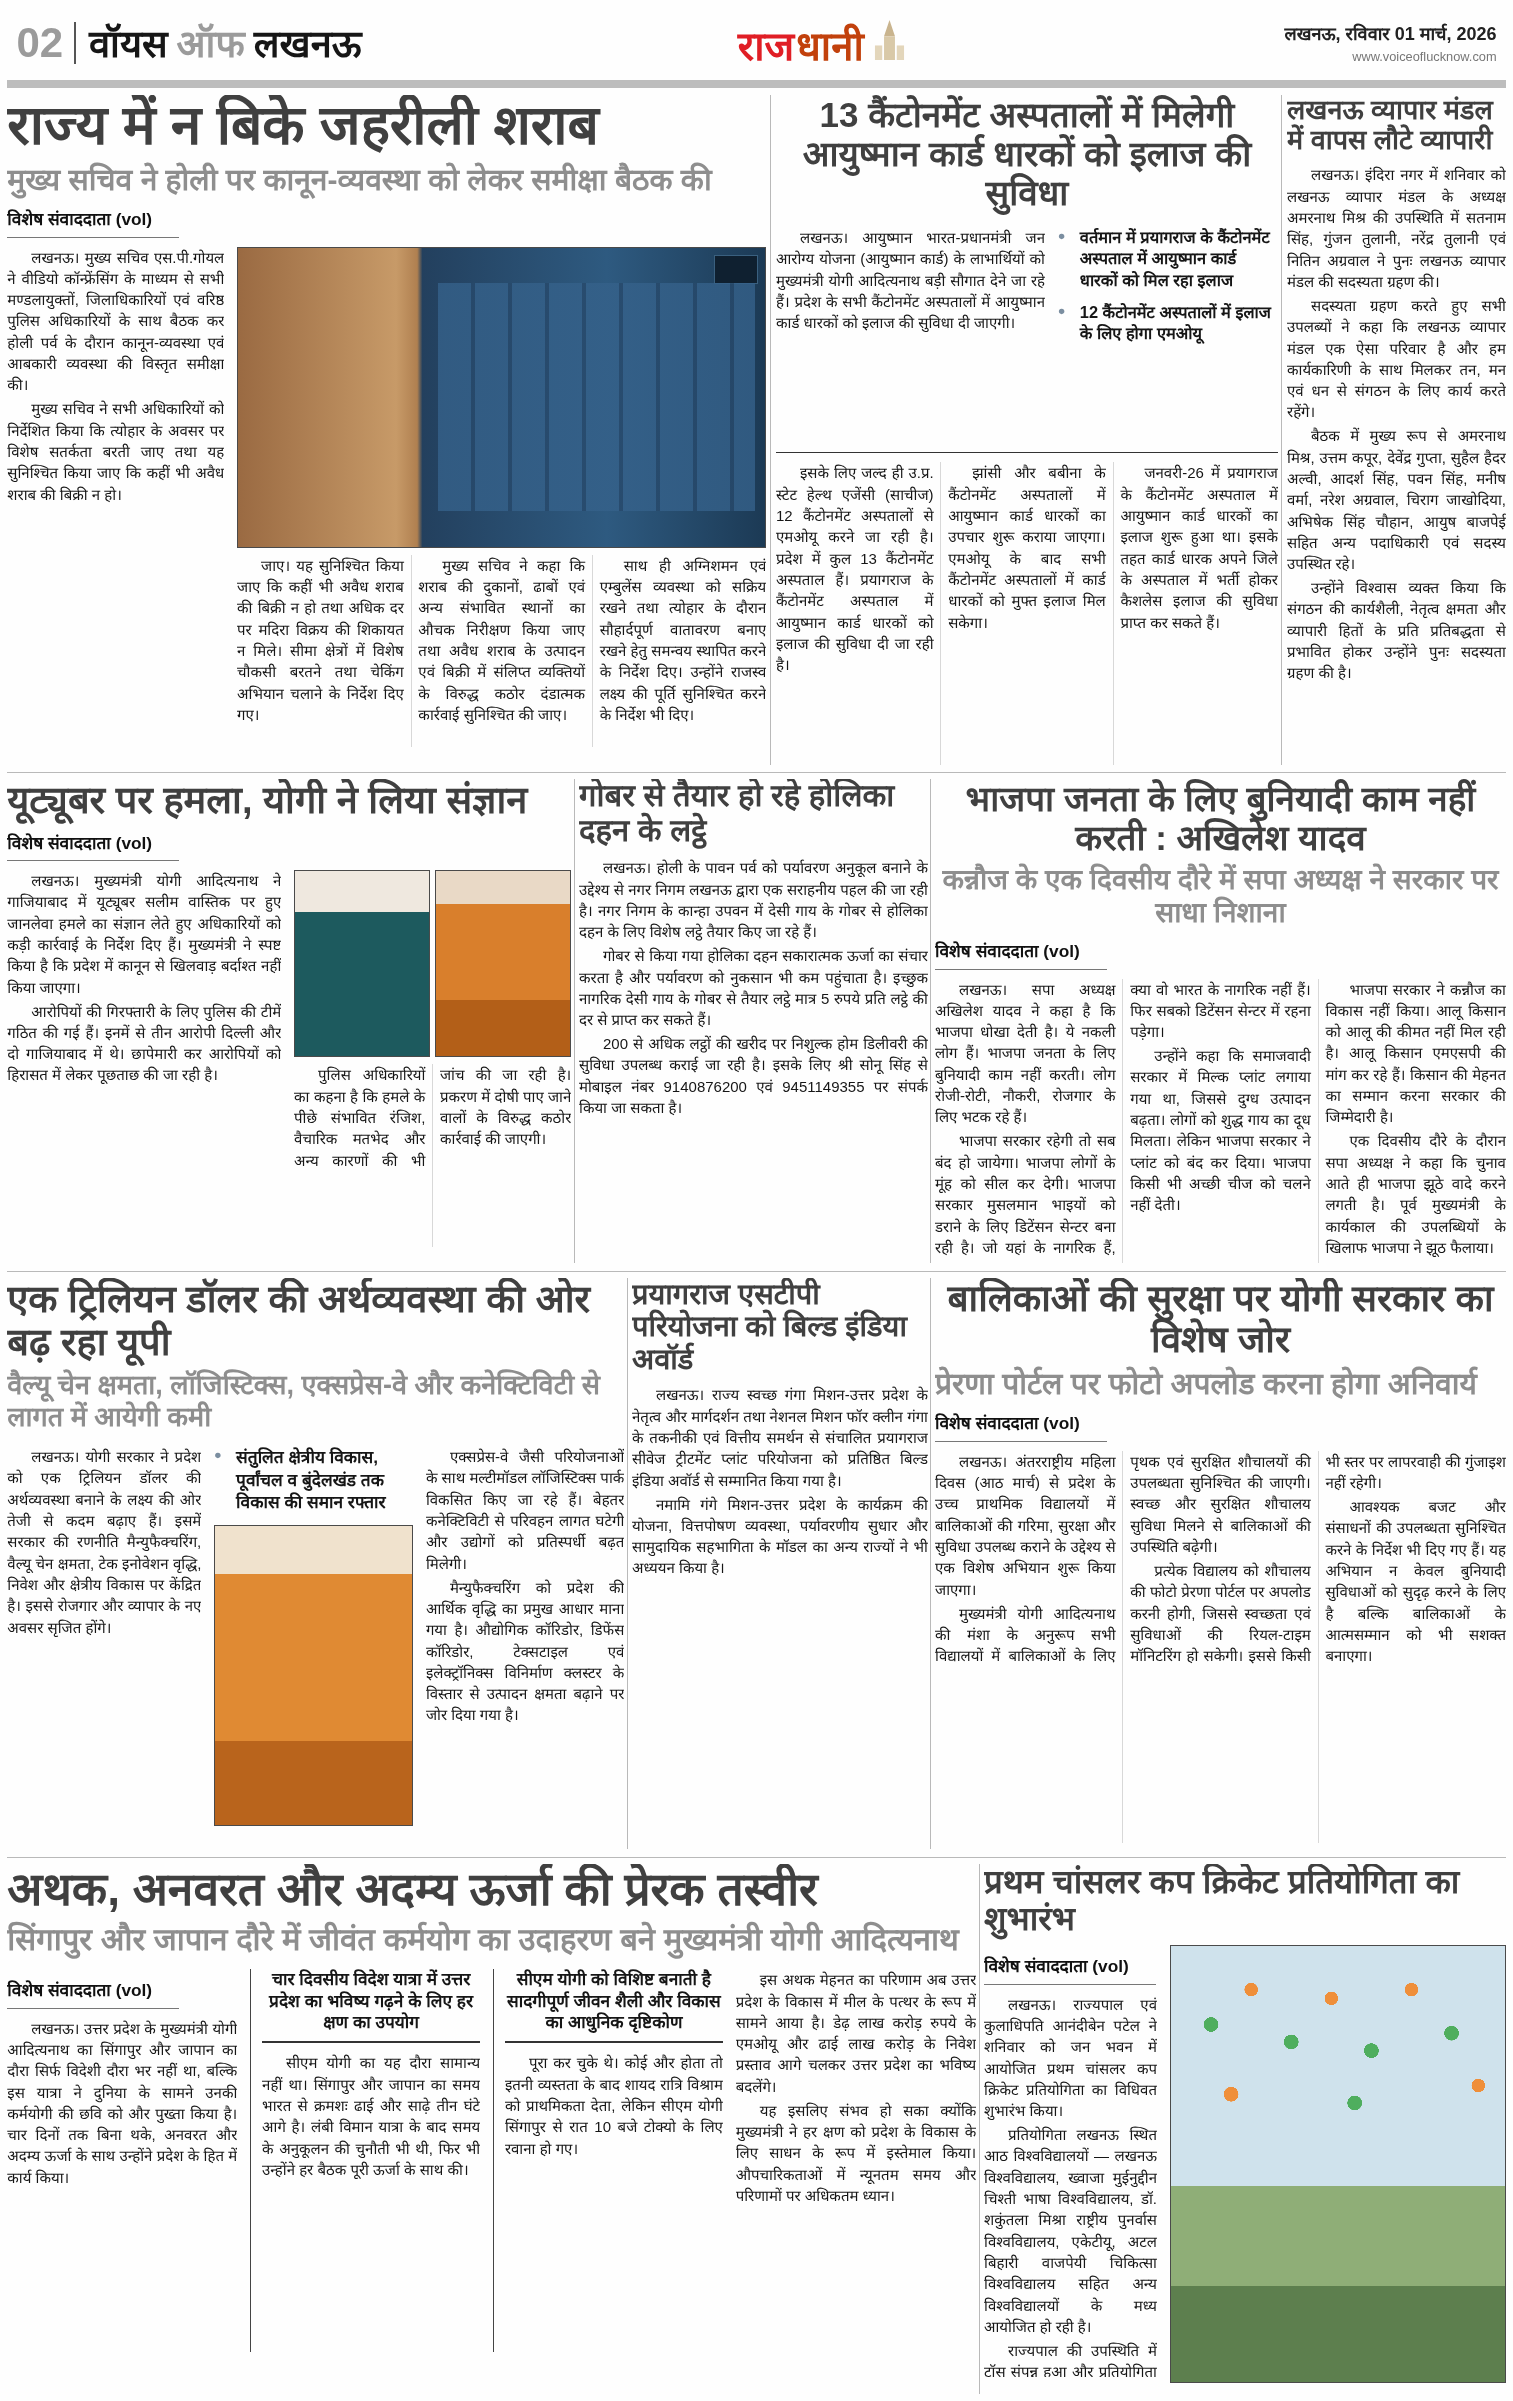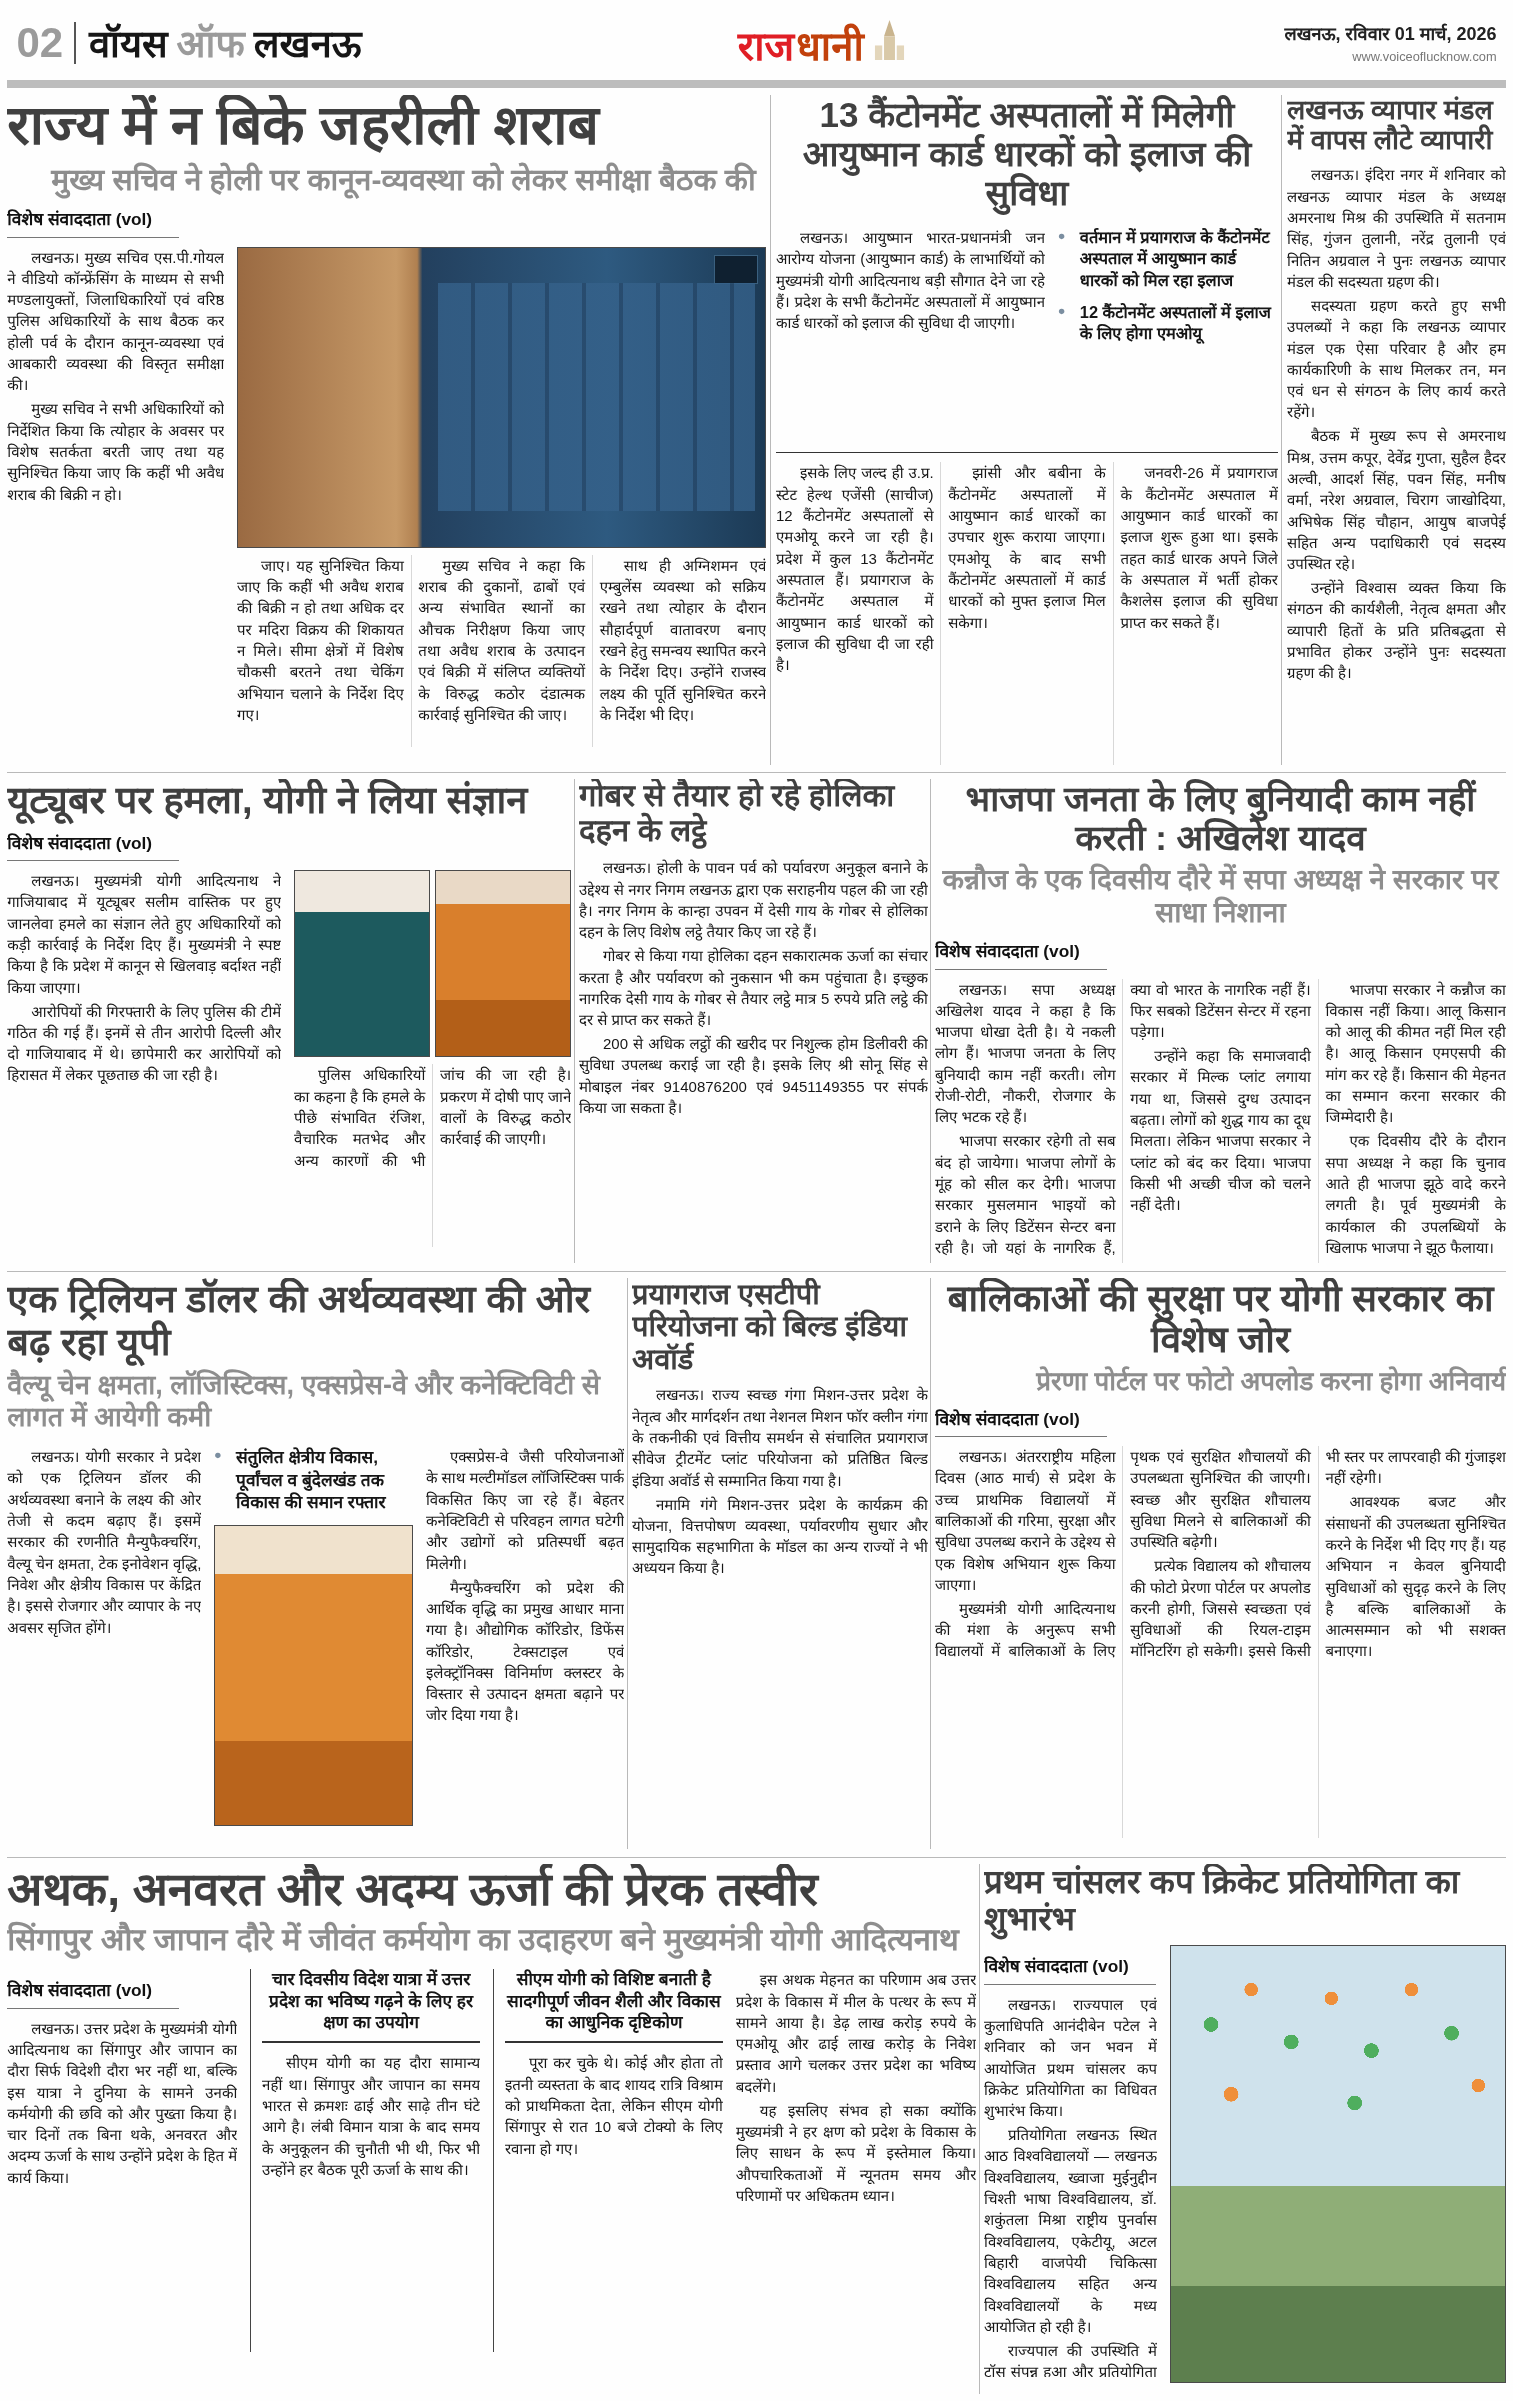--- a/index.html
+++ b/index.html
@@ -67,21 +67,21 @@
     </div>
     <div class="mh-right">
       <div class="dateline">लखनऊ, रविवार 01 मार्च, 2026</div>
       <div class="website">www.voiceoflucknow.com</div>
     </div>
   </header>
   <div class="grayrule" style="top:80px;"></div>
 
   <section class="art" style="left:7.3px;top:95px;width:759px;height:670px;">
     <h1 class="hl" style="font-size:55px;">राज्य में न बिके जहरीली शराब</h1>
-    <h2 class="sub" style="font-size:30px;margin-left:44px;">मुख्य सचिव ने होली पर कानून-व्यवस्था को लेकर समीक्षा बैठक की</h2>
+    <h2 class="sub" style="font-size:30px;">मुख्य सचिव ने होली पर कानून-व्यवस्था को लेकर समीक्षा बैठक की</h2>
     <div class="byline">विशेष संवाददाता (vol)</div>
     <div class="flexrow">
       <div class="bodytext" style="width:217px;height:511px;overflow:hidden;">
         <p>लखनऊ। मुख्य सचिव एस.पी.गोयल ने वीडियो कॉन्फ्रेंसिंग के माध्यम से सभी मण्डलायुक्तों, जिलाधिकारियों एवं वरिष्ठ पुलिस अधिकारियों के साथ बैठक कर होली पर्व के दौरान कानून-व्यवस्था एवं आबकारी व्यवस्था की विस्तृत समीक्षा की।</p>
         <p>मुख्य सचिव ने सभी अधिकारियों को निर्देशित किया कि त्योहार के अवसर पर विशेष सतर्कता बरती जाए तथा यह सुनिश्चित किया जाए कि कहीं भी अवैध शराब की बिक्री न हो।</p>
       </div>
       <div style="flex:1;">
         <div class="ph" style="height:301px;background:linear-gradient(90deg,#9a6a42 0%,#c79a68 30%,#b08050 34%,#23405e 35%,#2e5a80 70%,#1c3a55 100%);position:relative;">
           <div style="position:absolute;right:7.3px;top:7.3px;width:42px;height:27px;background:#0f2030;border:0.9px solid #3a607f;"></div>
           <div style="position:absolute;left:38%;top:12%;width:60%;height:76%;background:repeating-linear-gradient(90deg,#35618a 0 33px,#27496b 33px 37px);opacity:.8;"></div>
@@ -197,21 +197,21 @@
   <section class="art" style="left:632px;top:1278px;width:296px;height:571px;">
     <h1 class="hl" style="font-size:29px;">प्रयागराज एसटीपी परियोजना को बिल्ड इंडिया अवॉर्ड</h1>
     <div class="bodytext" style="margin-top:9px;height:484px;overflow:hidden;">
       <p>लखनऊ। राज्य स्वच्छ गंगा मिशन-उत्तर प्रदेश के नेतृत्व और मार्गदर्शन तथा नेशनल मिशन फॉर क्लीन गंगा के तकनीकी एवं वित्तीय समर्थन से संचालित प्रयागराज सीवेज ट्रीटमेंट प्लांट परियोजना को प्रतिष्ठित बिल्ड इंडिया अवॉर्ड से सम्मानित किया गया है।</p>
       <p>नमामि गंगे मिशन-उत्तर प्रदेश के कार्यक्रम की योजना, वित्तपोषण व्यवस्था, पर्यावरणीय सुधार और सामुदायिक सहभागिता के मॉडल का अन्य राज्यों ने भी अध्ययन किया है।</p>
     </div>
   </section>
 
   <section class="art" style="left:935px;top:1278px;width:571px;height:571px;">
     <h1 class="hl" style="font-size:37px;text-align:center;">बालिकाओं की सुरक्षा पर योगी सरकार का विशेष जोर</h1>
-    <h2 class="sub" style="font-size:26px;text-align:right;">प्रेरणा पोर्टल पर फोटो अपलोड करना होगा अनिवार्य</h2>
+    <h2 class="sub" style="font-size:30px;text-align:left;">प्रेरणा पोर्टल पर फोटो अपलोड करना होगा अनिवार्य</h2>
     <div class="byline">विशेष संवाददाता (vol)</div>
     <div class="bodytext cols3" style="height:392px;overflow:hidden;">
       <p>लखनऊ। अंतरराष्ट्रीय महिला दिवस (आठ मार्च) से प्रदेश के उच्च प्राथमिक विद्यालयों में बालिकाओं की गरिमा, सुरक्षा और सुविधा उपलब्ध कराने के उद्देश्य से एक विशेष अभियान शुरू किया जाएगा।</p>
       <p>मुख्यमंत्री योगी आदित्यनाथ की मंशा के अनुरूप सभी विद्यालयों में बालिकाओं के लिए पृथक एवं सुरक्षित शौचालयों की उपलब्धता सुनिश्चित की जाएगी। स्वच्छ और सुरक्षित शौचालय सुविधा मिलने से बालिकाओं की उपस्थिति बढ़ेगी।</p>
       <p>प्रत्येक विद्यालय को शौचालय की फोटो प्रेरणा पोर्टल पर अपलोड करनी होगी, जिससे स्वच्छता एवं सुविधाओं की रियल-टाइम मॉनिटरिंग हो सकेगी। इससे किसी भी स्तर पर लापरवाही की गुंजाइश नहीं रहेगी।</p>
       <p>आवश्यक बजट और संसाधनों की उपलब्धता सुनिश्चित करने के निर्देश भी दिए गए हैं। यह अभियान न केवल बुनियादी सुविधाओं को सुदृढ़ करने के लिए है बल्कि बालिकाओं के आत्मसम्मान को भी सशक्त बनाएगा।</p>
     </div>
   </section>
 
   <div class="vsep" style="left:627px;top:1278px;height:571px;"></div>

